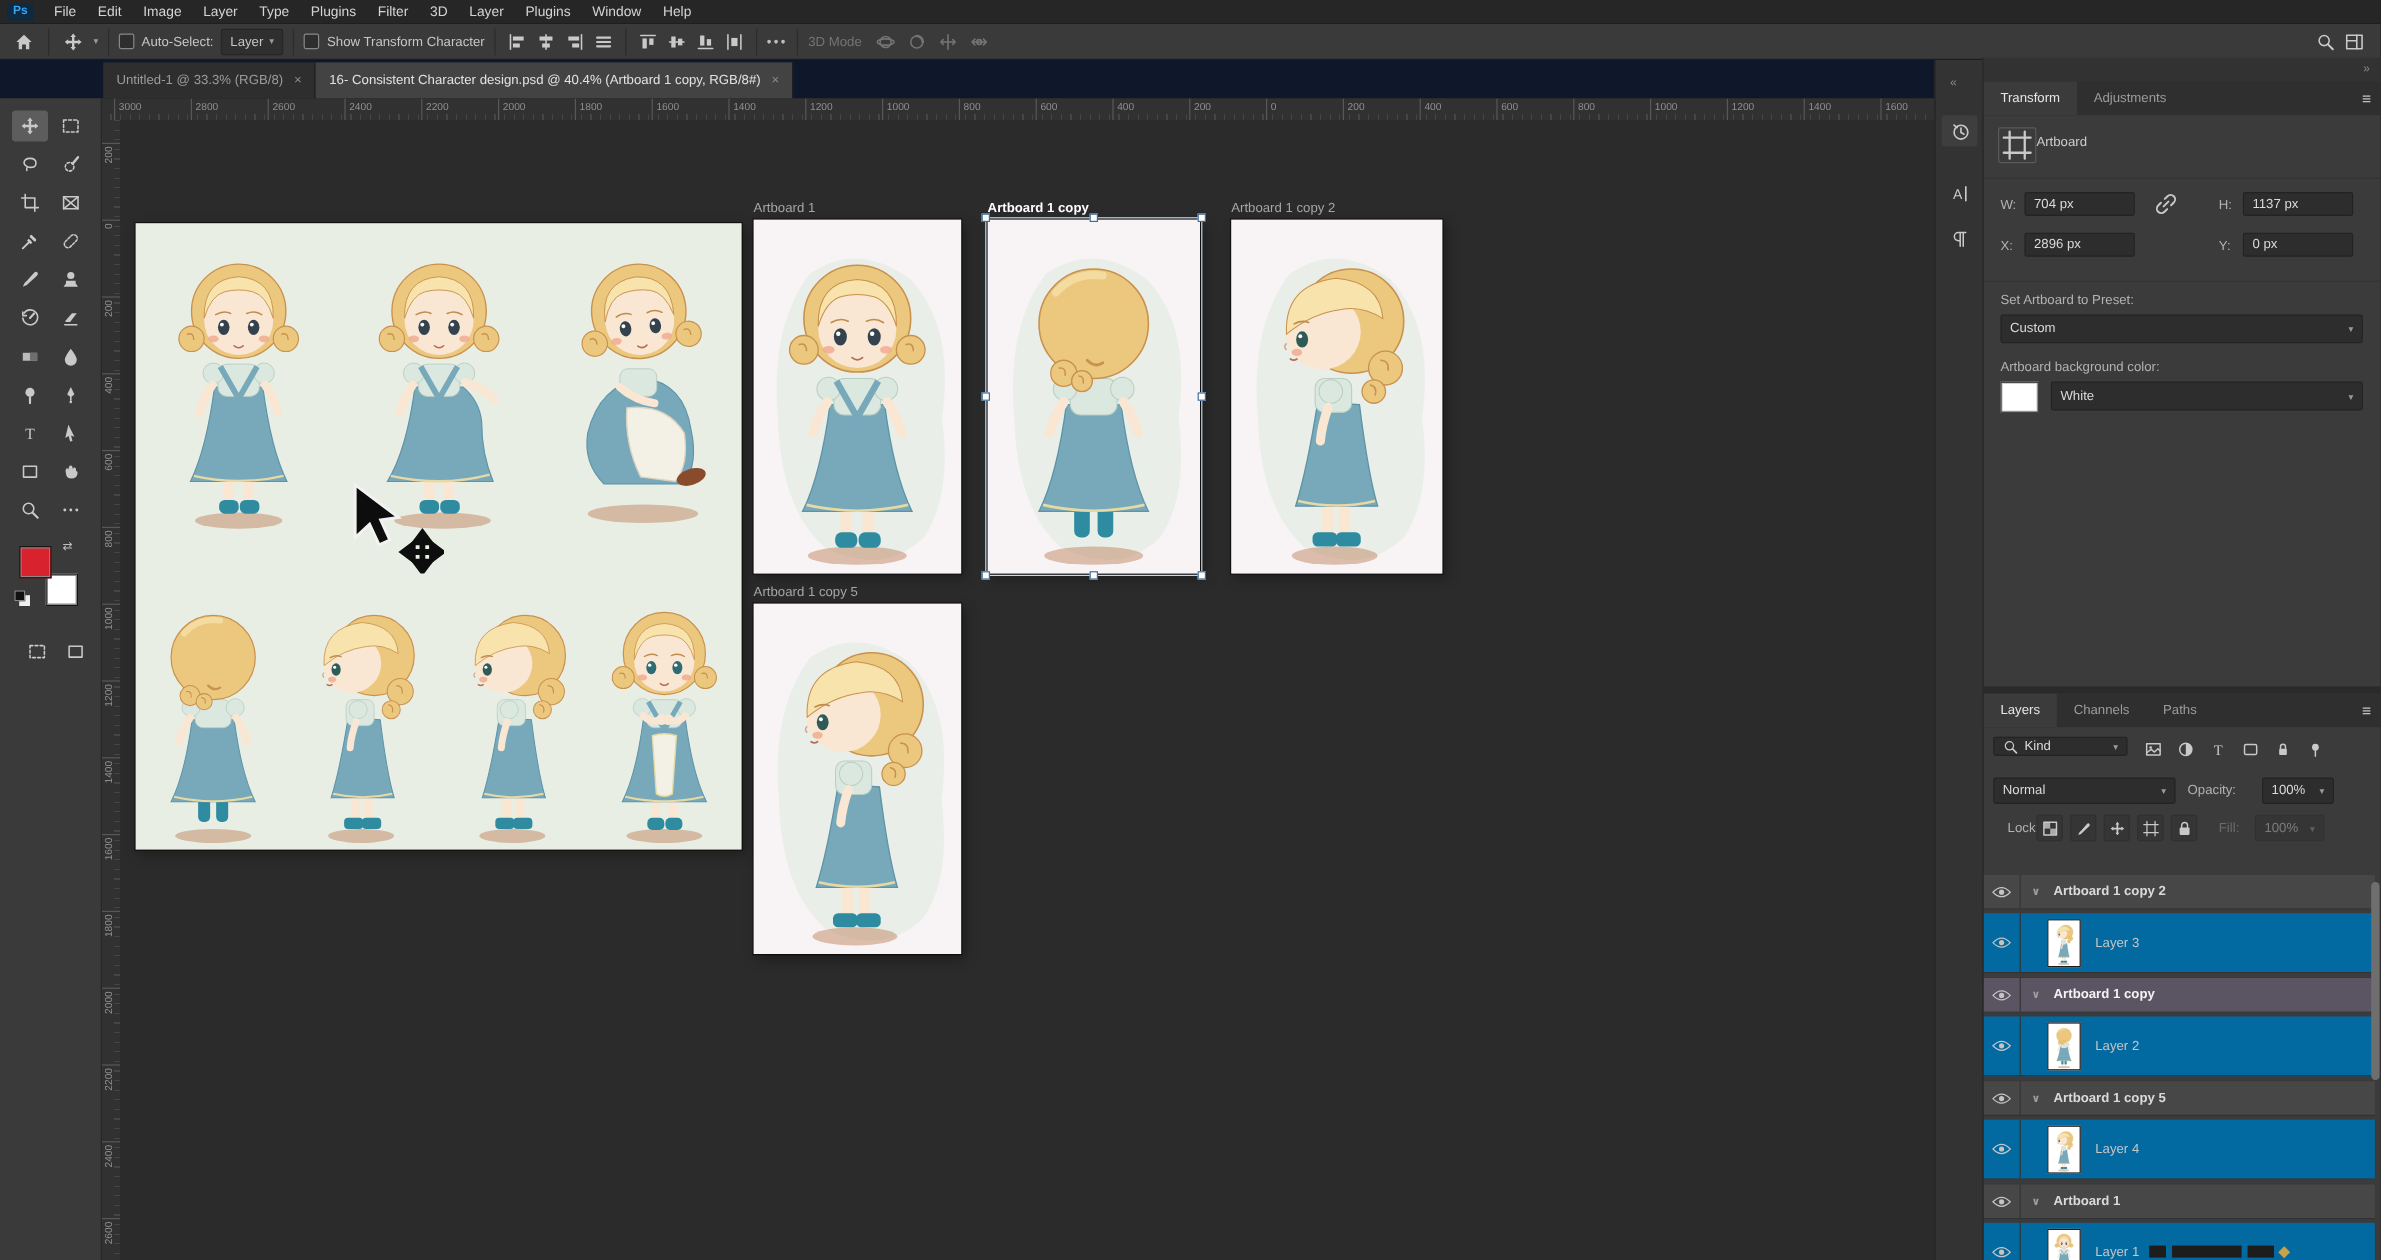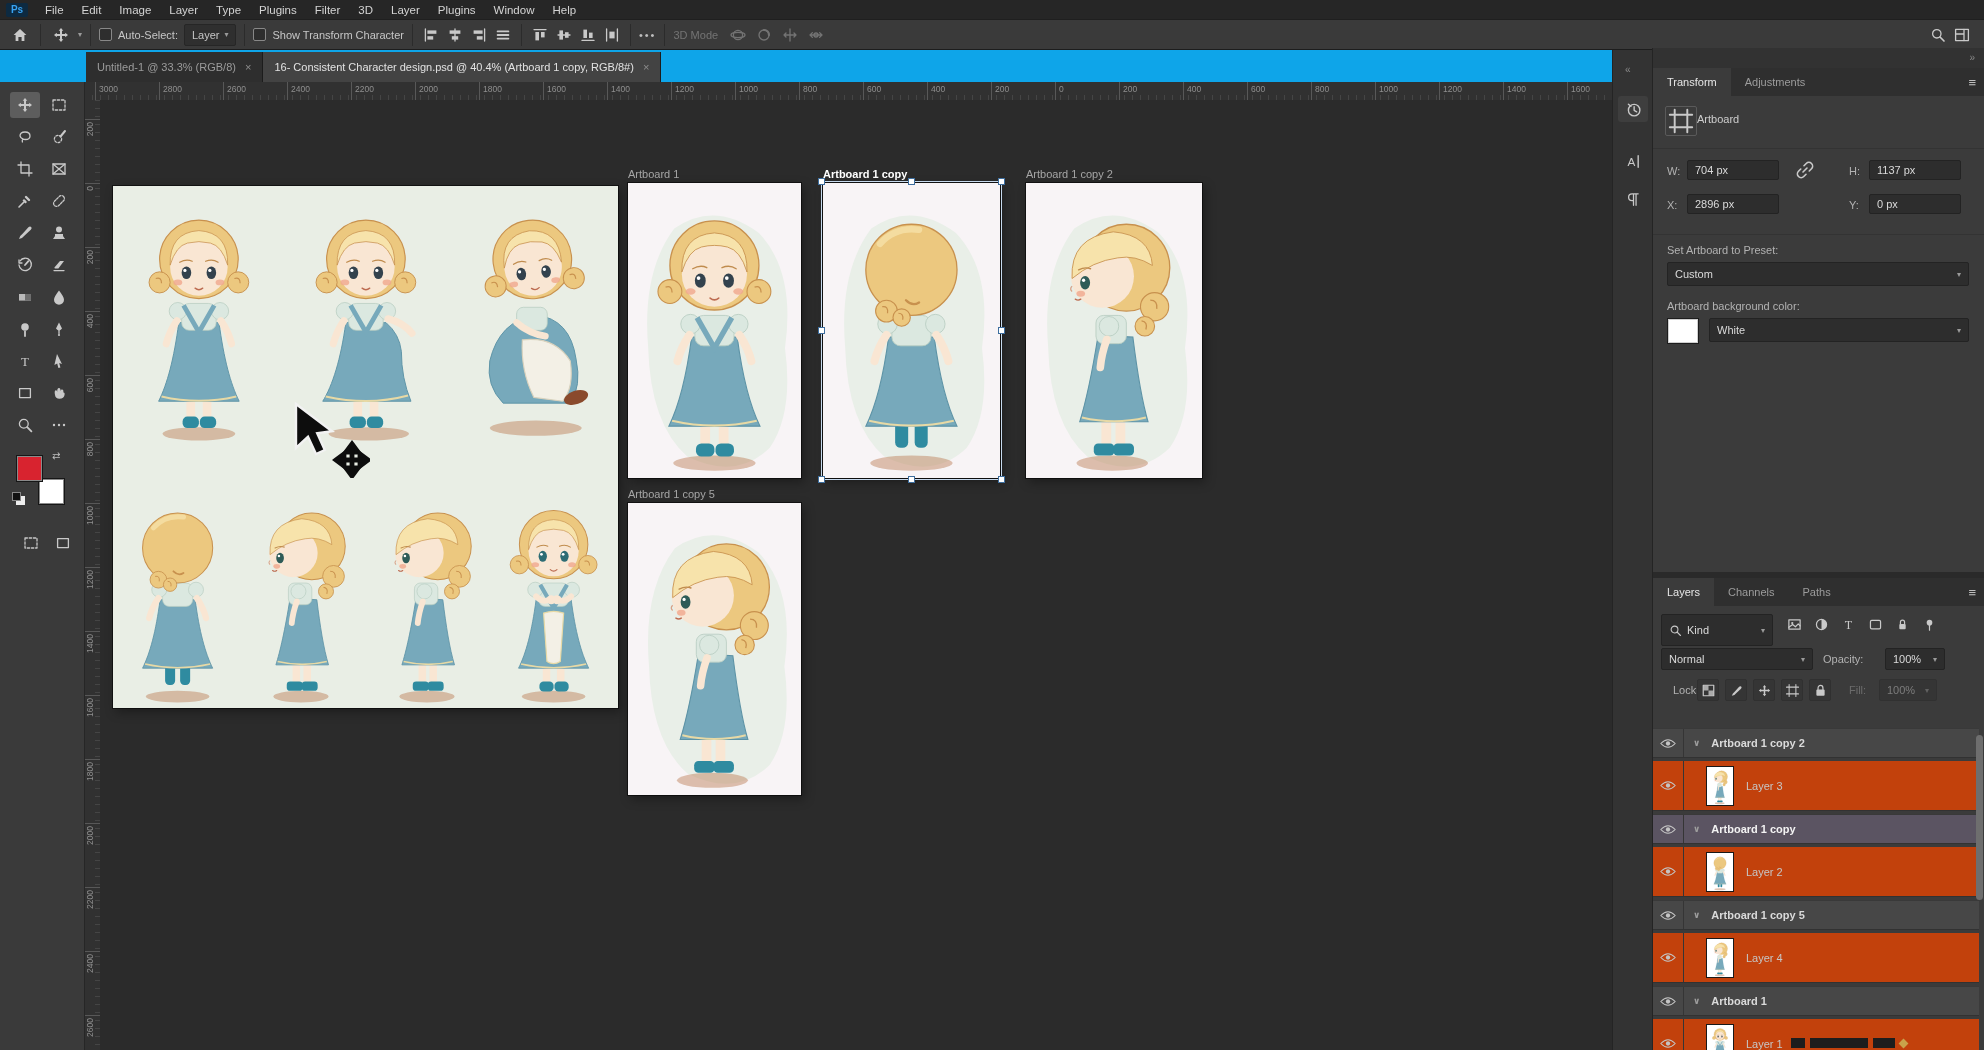--- a/index.html
+++ b/index.html
@@ -15,21 +15,21 @@
               border-bottom:1px solid #1d1d1d;display:flex;align-items:center;font-size:11px;color:#c6c6c6;padding-left:8px;box-sizing:border-box}
   .ob-icon{width:24px;height:24px;display:flex;align-items:center;justify-content:center;border-radius:3px;flex:none}
   .ob-icon svg{width:16px;height:16px}
   .sep{width:1px;height:22px;background:#2b2b2b;margin:0 8px;flex:none}
   .caret{font-size:8px;color:#9a9a9a;margin-left:5px}
   .checkbox{width:11px;height:11px;border:1px solid #888;border-radius:2px;background:#2e2e2e;margin-right:6px;flex:none}
   .dd-mini{display:flex;align-items:center;background:#2f2f2f;border:1px solid #262626;border-radius:2px;height:20px;padding:0 7px;margin-left:6px}
   .dim{opacity:.4}
   .ob-right{margin-left:auto;display:flex;align-items:center;margin-right:10px}
   
-  .tabbar{position:absolute;left:0;top:50px;width:1612px;height:32px;background:#0ea5e9;display:flex;align-items:flex-end;padding-left:86px;box-sizing:border-box}
+  .tabbar{position:absolute;left:0;top:50px;width:1612px;height:32px;background:#0f172a;display:flex;align-items:flex-end;padding-left:86px;box-sizing:border-box}
   .doc-tab{height:30px;display:flex;align-items:center;padding:0 11px;font-size:11px;background:#2e2e2e;color:#9b9b9b;
            border-right:1px solid #1c1c1c;white-space:nowrap}
   .doc-tab.active{background:#434343;color:#e2e2e2}
   .tab-close{margin-left:9px;color:#8e8e8e}
   
   .hruler{position:absolute;left:84px;top:82px;width:1528px;height:18px;background:#313131;border-bottom:1px solid #222;overflow:hidden;font-size:8.5px;color:#8f8f8f}
   .hruler .minor{position:absolute;left:0;bottom:0;width:100%;height:5px;background:repeating-linear-gradient(to right,#454545 0 1px,transparent 1px 8px)}
   .htick{position:absolute;top:0;height:100%;border-left:1px solid #585858;padding-left:3px;line-height:15px}
   .vruler{position:absolute;left:84px;top:100px;width:16px;height:950px;background:#313131;border-right:1px solid #222;overflow:hidden;font-size:8.5px;color:#8f8f8f}
   .vruler .minor{position:absolute;top:0;right:0;height:100%;width:5px;background:repeating-linear-gradient(to bottom,#454545 0 1px,transparent 1px 8px)}
@@ -72,21 +72,21 @@
        display:flex;align-items:center;padding:0 7px;box-sizing:border-box}
   .fld .caret{margin-left:auto}
   .hr{position:absolute;left:0;width:100%;height:1px;background:#333}
   .icnrow{position:absolute;display:flex;gap:9px;align-items:center}
   .icnrow svg{width:15px;height:15px}
   .lockbox{width:20px;height:20px;display:flex;align-items:center;justify-content:center;border:1px solid #303030;border-radius:2px;background:#353535}
   
   .lrow{position:absolute;left:0;width:326px;box-sizing:border-box;display:flex;align-items:center;border-bottom:1px solid #323232}
   .lrow.group{height:30px;background:#474747;font-weight:bold;color:#dadada;border-top:1px solid #393939}
   .lrow.group.selected{background:#5b5462;color:#f3f3f3}
-  .lrow.layerrow{height:50px;background:#c2410c;color:#c6c6c6}
+  .lrow.layerrow{height:50px;background:#0369a1;color:#c6c6c6}
   .eyebox{width:30px;height:100%;display:flex;align-items:center;justify-content:center;border-right:1px solid #353535;flex:none}
   .eyebox svg{width:16px;height:11px}
   .grp-chev{margin:0 7px 0 9px;color:#9e9e9e;font-size:9px}
   .lthumb{width:26px;height:38px;background:#fff;border:1px solid #181818;margin-left:22px;flex:none;overflow:hidden}
   .lthumb svg{width:100%;height:100%}
   .lname{margin-left:12px;white-space:nowrap}
   .scrollthumb{position:absolute;right:2px;width:7px;border-radius:4px;background:#6e6e6e}
   .watermark{position:absolute;display:flex;gap:5px;align-items:center}
   .watermark i{display:block;background:#1d1d1d;height:10px}
   .spark{width:7px;height:7px;background:#c9a24a;transform:rotate(45deg)}
@@ -909,21 +909,21 @@
     </div>
 
     <div style="position:absolute;left:0;top:524px;width:100%;height:6px;background:#2a2a2a"></div>
     <div class="panel-tabs" style="top:530px">
       <div class="ptab active">Layers</div>
       <div class="ptab">Channels</div>
       <div class="ptab">Paths</div>
       <div class="burger">≡</div>
     </div>
 
-    <div class="fld" style="left:8px;top:566px;width:112px;height:32px">
+    <div class="fld" style="left:8px;top:566px;width:112px;height:16px">
       <span style="width:13px;height:13px;margin-right:5px" id="kind-search-icon"><svg viewBox="0 0 16 16" width="100%" height="100%" fill="none" stroke="#c9c9c9" stroke-width="1.3" stroke-linecap="round" stroke-linejoin="round">
             <circle cx="6.8" cy="6.8" r="4.2"></circle>
             <path d="M10,10 L14,14" stroke-width="1.7"></path>
           </svg></span>
       <span>Kind</span>
       <span class="caret">▾</span>
     </div>
     <div class="icnrow" style="left:134px;top:569px" id="filter-icons">
         <span style="width: 18px; height: 18px; display: flex;">
           <svg viewBox="0 0 16 16" width="100%" height="100%" fill="none" stroke="#c9c9c9" stroke-width="1.3" stroke-linecap="round" stroke-linejoin="round">

